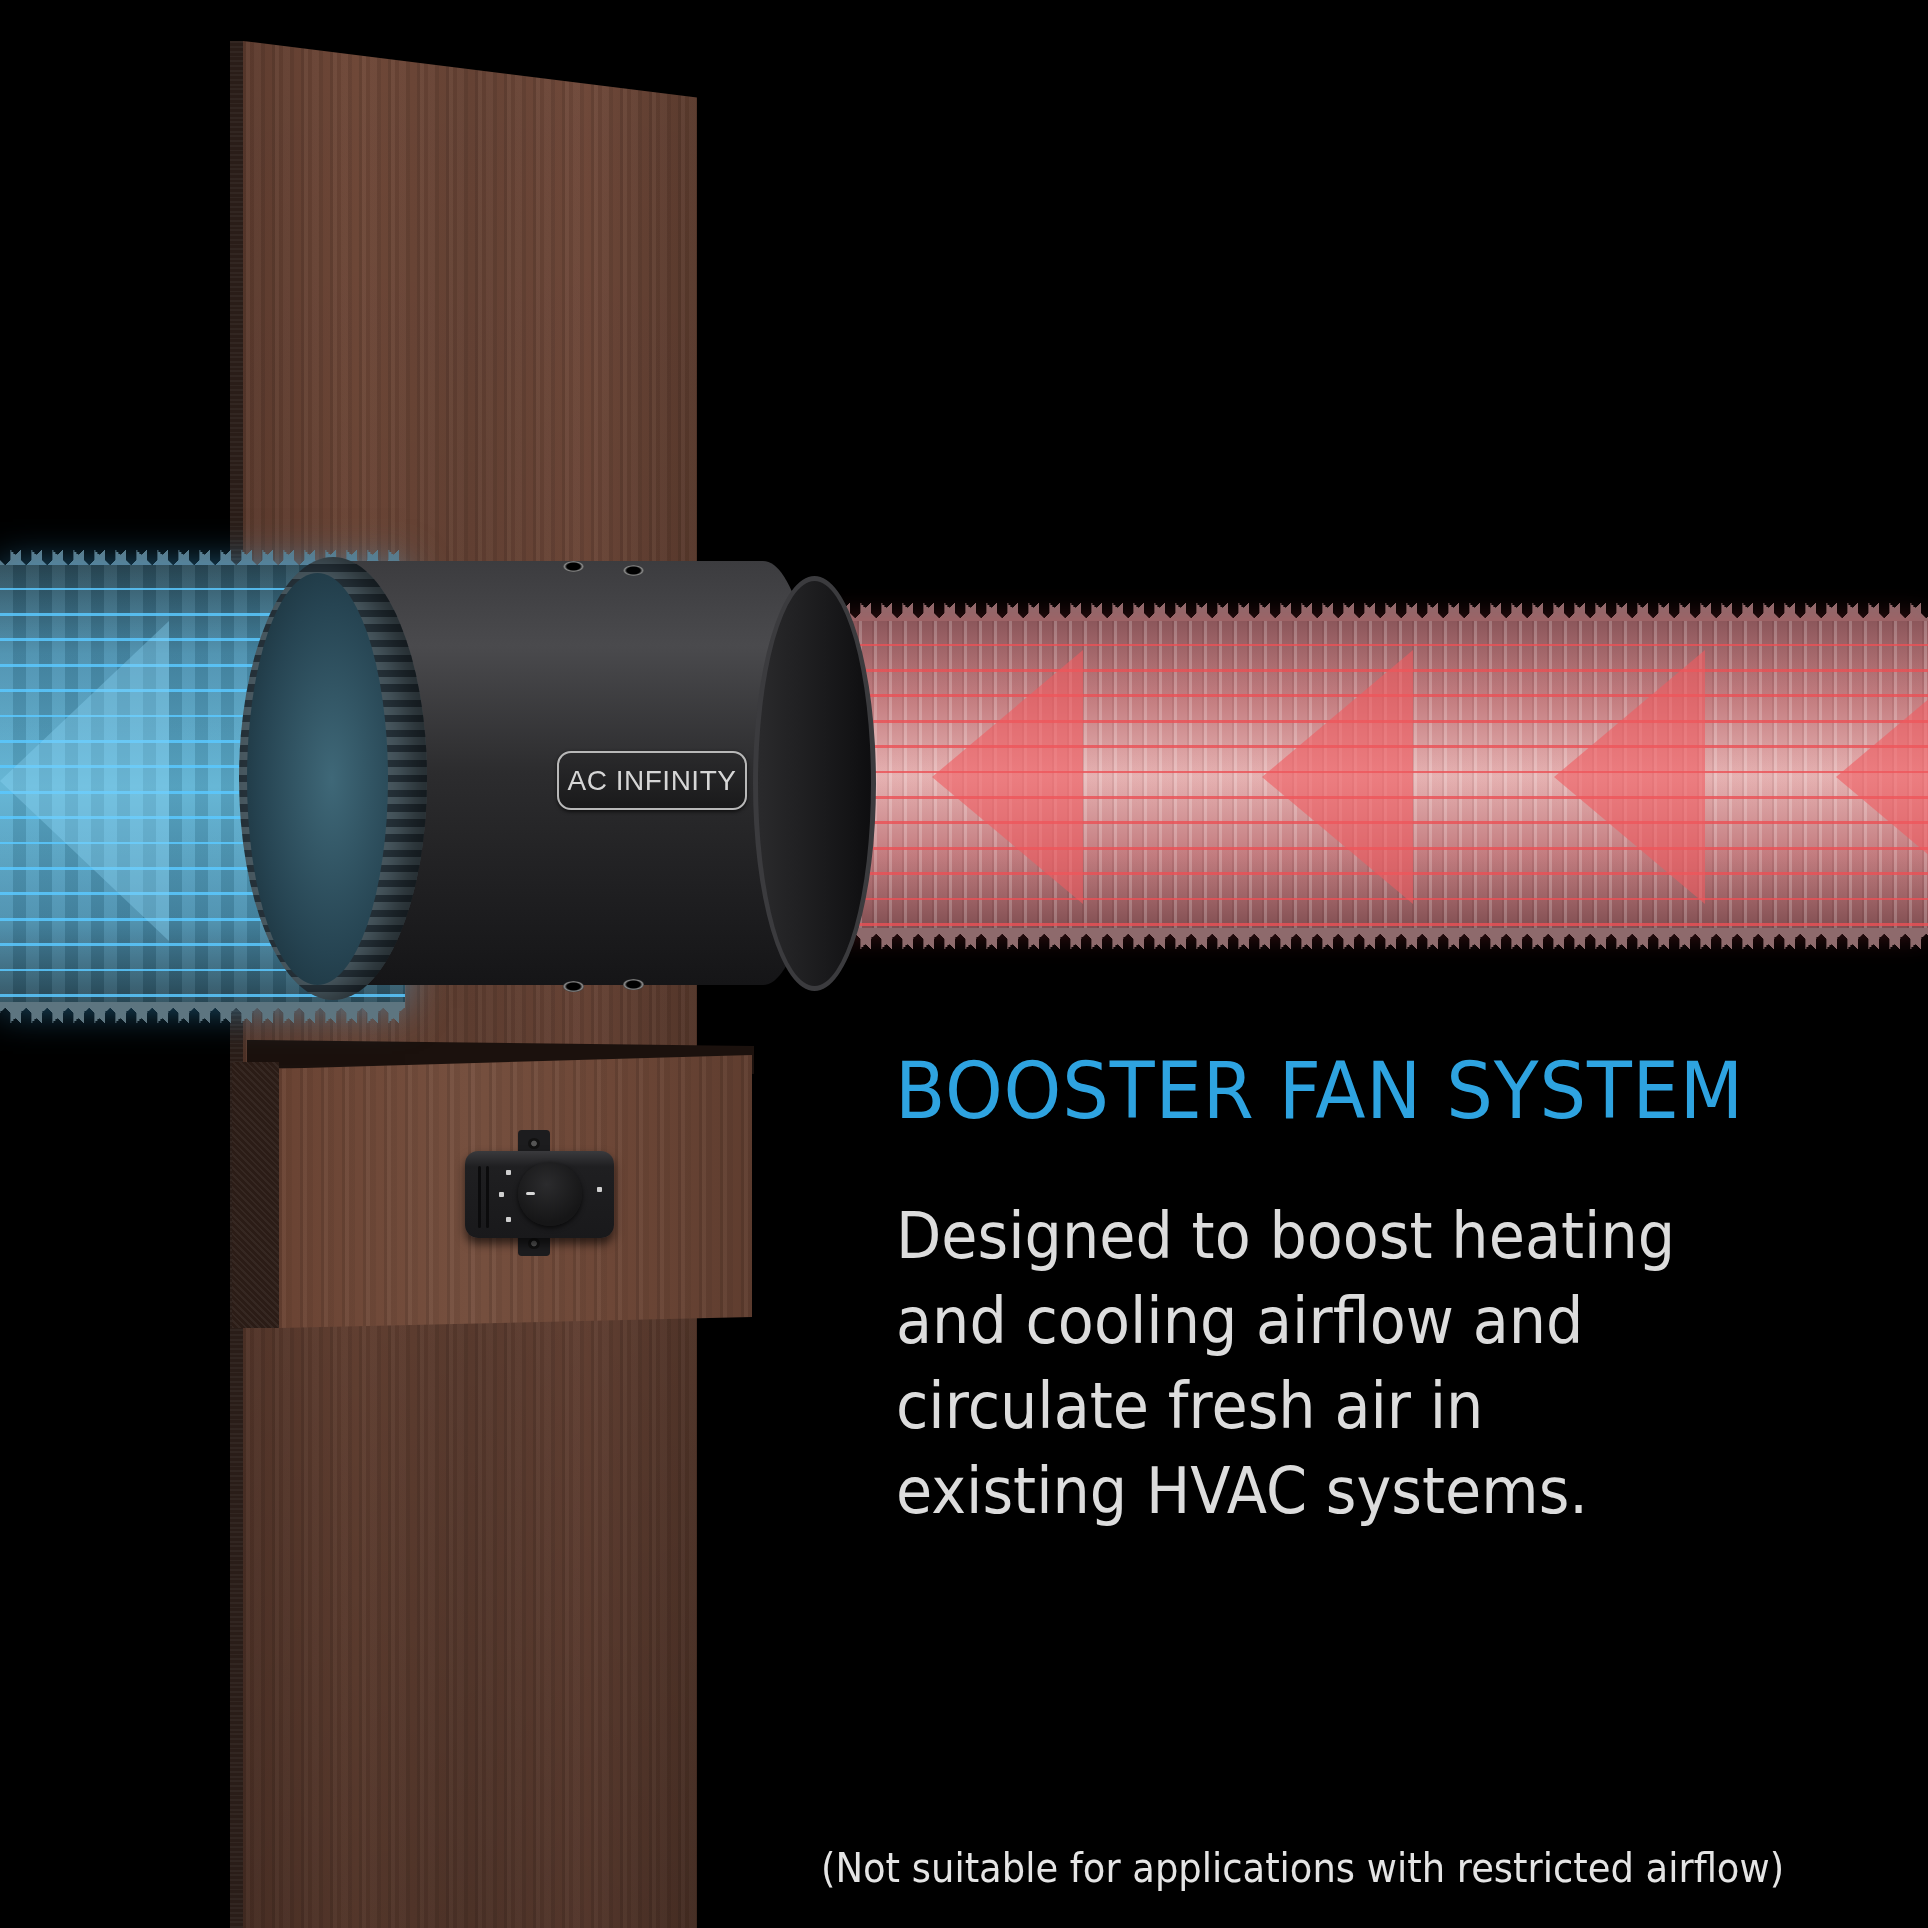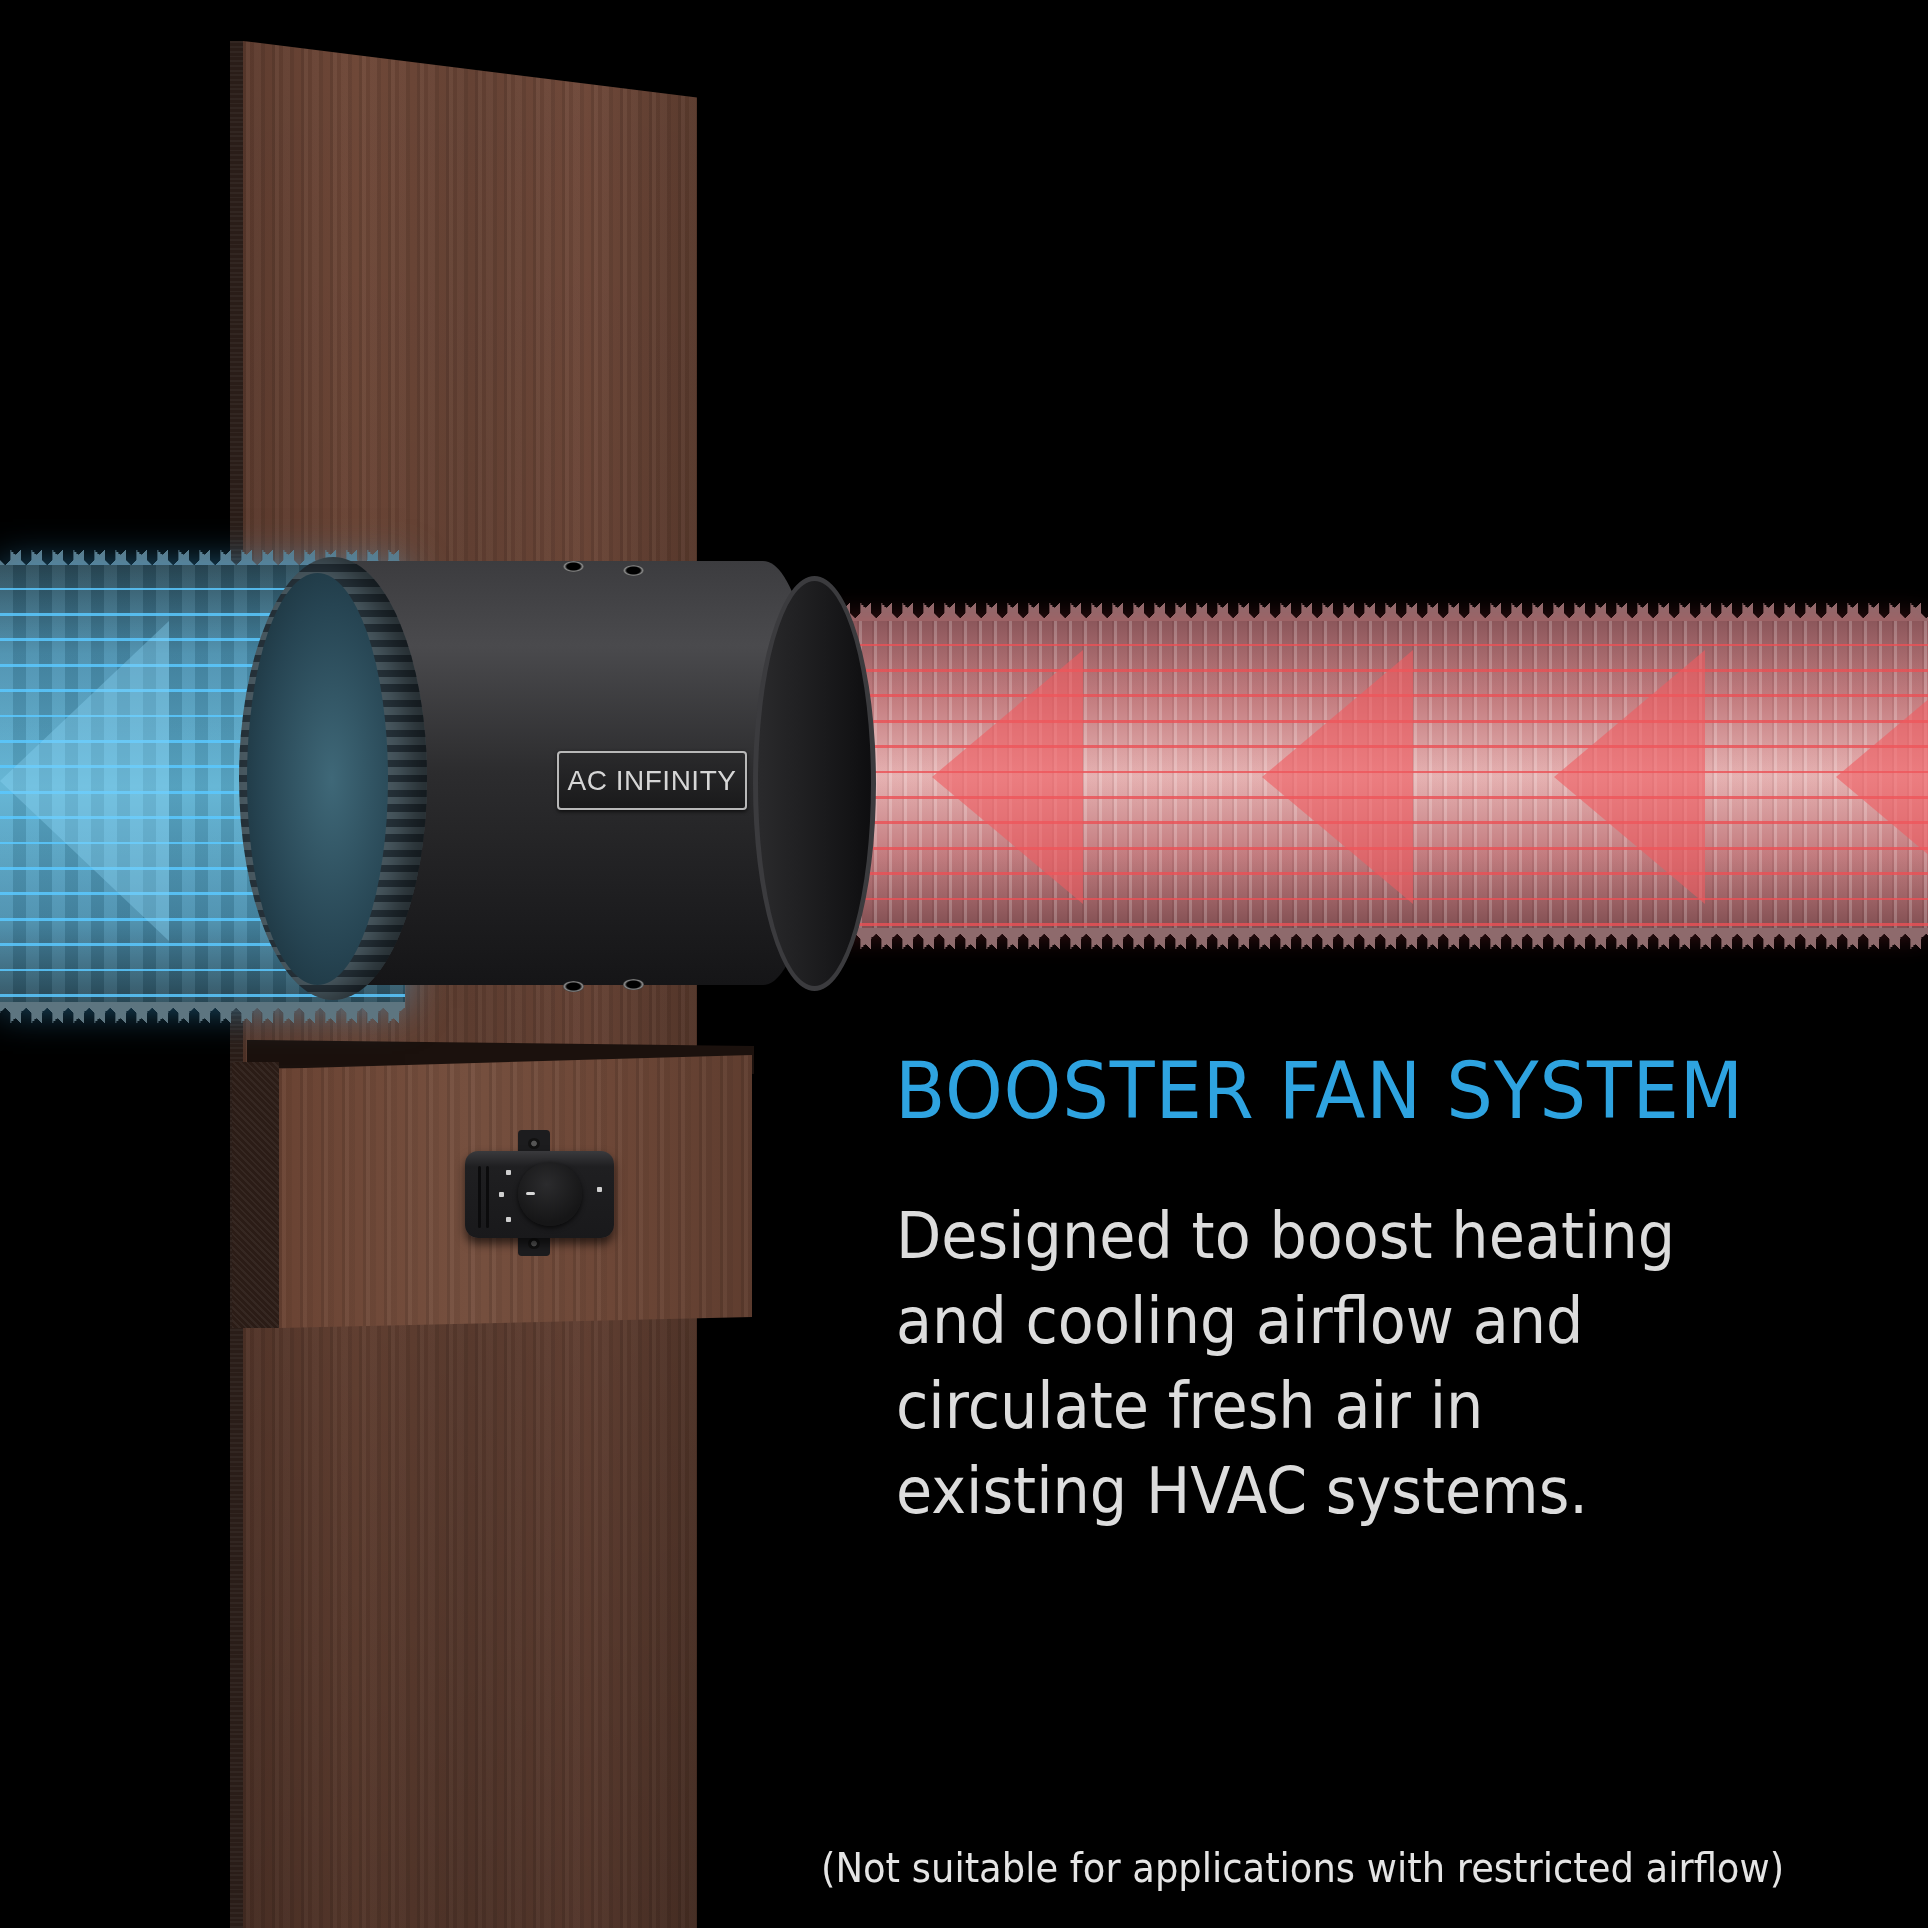--- a/index.html
+++ b/index.html
@@ -146,21 +146,21 @@
     position: absolute; left: 247px; top: 573px; width: 141px; height: 412px;
     border-radius: 50%;
     background: radial-gradient(ellipse at 60% 50%, #3f6878 0%, #264452 60%, #162a33 100%);
   }
   .fan-screw {
     position: absolute; width: 21px; height: 11.3px; border-radius: 50%;
     background: radial-gradient(ellipse, #000 0 45%, #888 60%, #333 75%);
   }
   .badge {
     position: absolute; left: 557px; top: 751px; width: 186px; height: 55px;
-    border: 2.8px solid #b8b8b8; border-radius: 4px;
+    border: 2.8px solid #b8b8b8; border-radius: 14px;
     background: linear-gradient(180deg, #2a2a2c, #1a1a1b);
     box-shadow: 0 1.9px 3.8px rgba(0,0,0,0.6);
     display: flex; align-items: center; justify-content: center;
     color: #d6d6d6; font-size: 28px; letter-spacing: 0.5px;
     font-family: "Liberation Sans", sans-serif;
   }
   
   .headline {
     position: absolute; left: 895px; top: 1045px;
     color: #2ea3e0; font-size: 79px; letter-spacing: 0.9px; white-space: nowrap;

